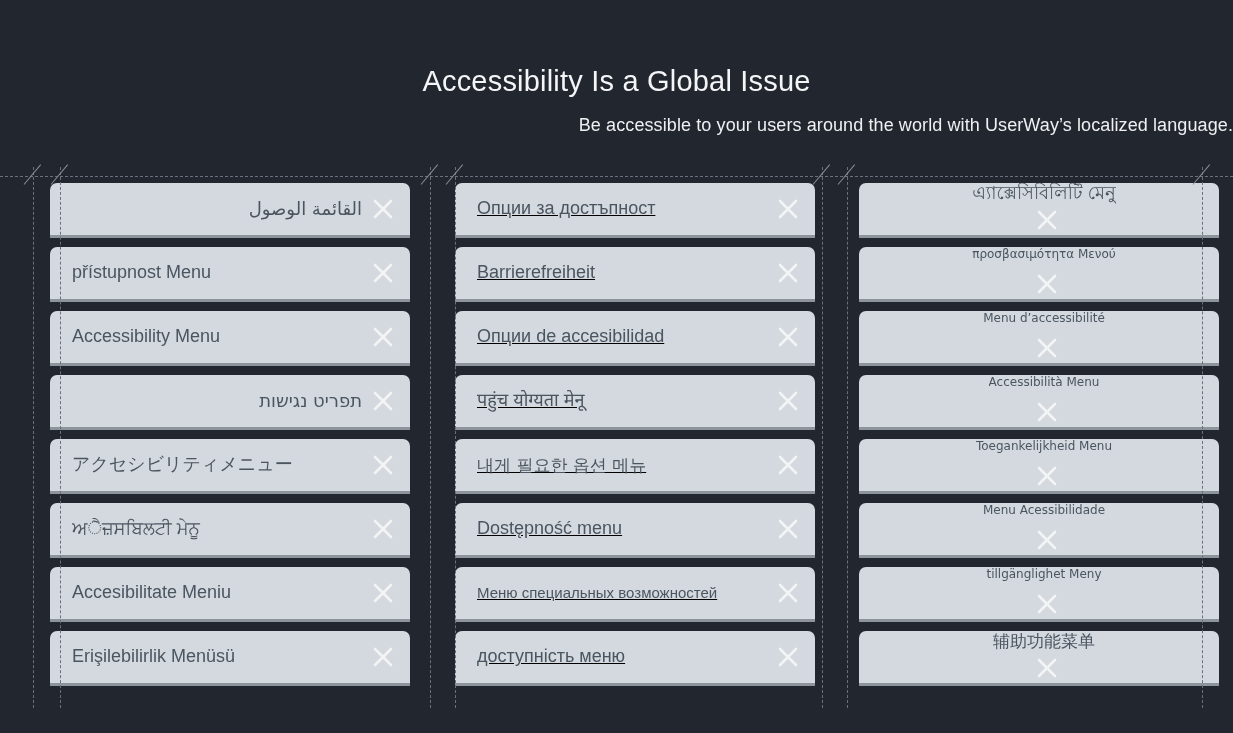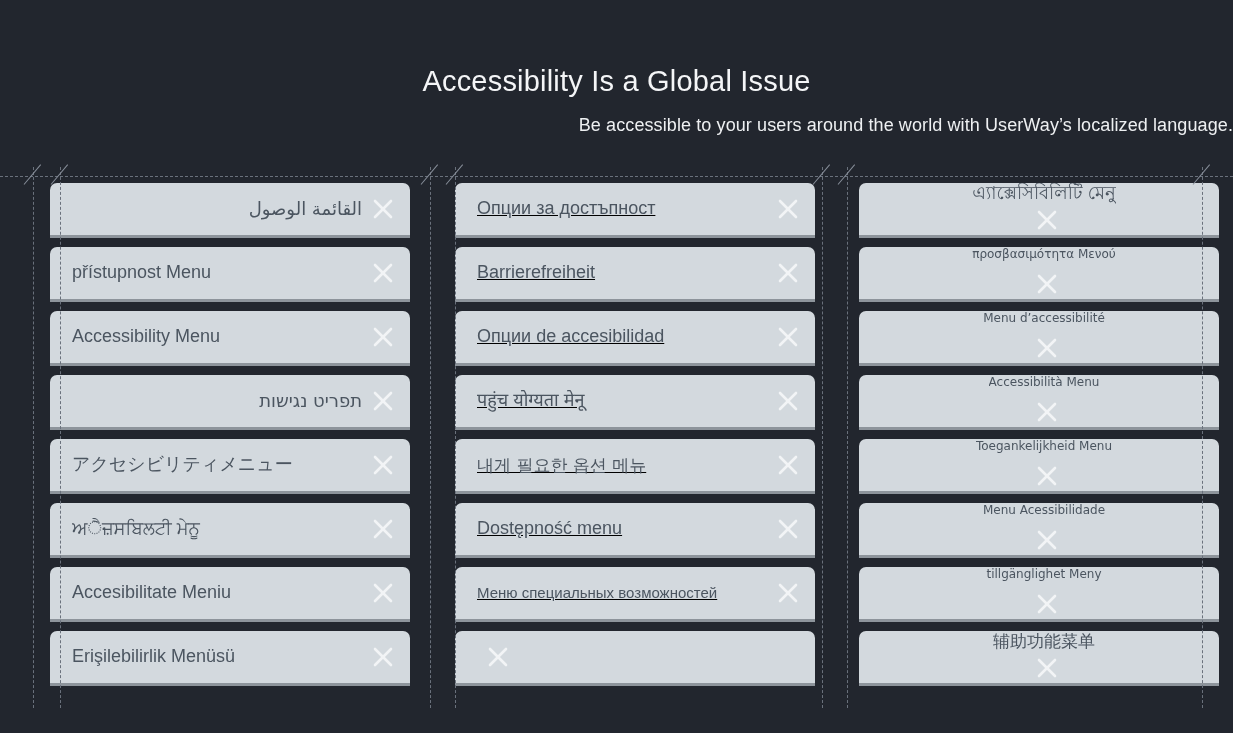--- a/index.html
+++ b/index.html
@@ -320,20 +320,21 @@
       <div class="card">
         <span class="card-label small">Меню специальных возможностей</span>
         <span class="close-icon">
           <svg width="22" height="22" viewBox="0 0 22 22" aria-hidden="true">
             <line x1="3" y1="3" x2="19" y2="19" stroke="#f2f4f6" stroke-width="2.6" stroke-linecap="round"></line>
             <line x1="19" y1="3" x2="3" y2="19" stroke="#f2f4f6" stroke-width="2.6" stroke-linecap="round"></line>
           </svg>
         </span>
       </div>
       <div class="card">
+        <span class="card-label">доступність меню</span>
         <span class="close-icon">
           <svg width="22" height="22" viewBox="0 0 22 22" aria-hidden="true">
             <line x1="3" y1="3" x2="19" y2="19" stroke="#f2f4f6" stroke-width="2.6" stroke-linecap="round"></line>
             <line x1="19" y1="3" x2="3" y2="19" stroke="#f2f4f6" stroke-width="2.6" stroke-linecap="round"></line>
           </svg>
         </span>
       </div>
     </div>
     <div class="column col-3">
       <div class="card">

